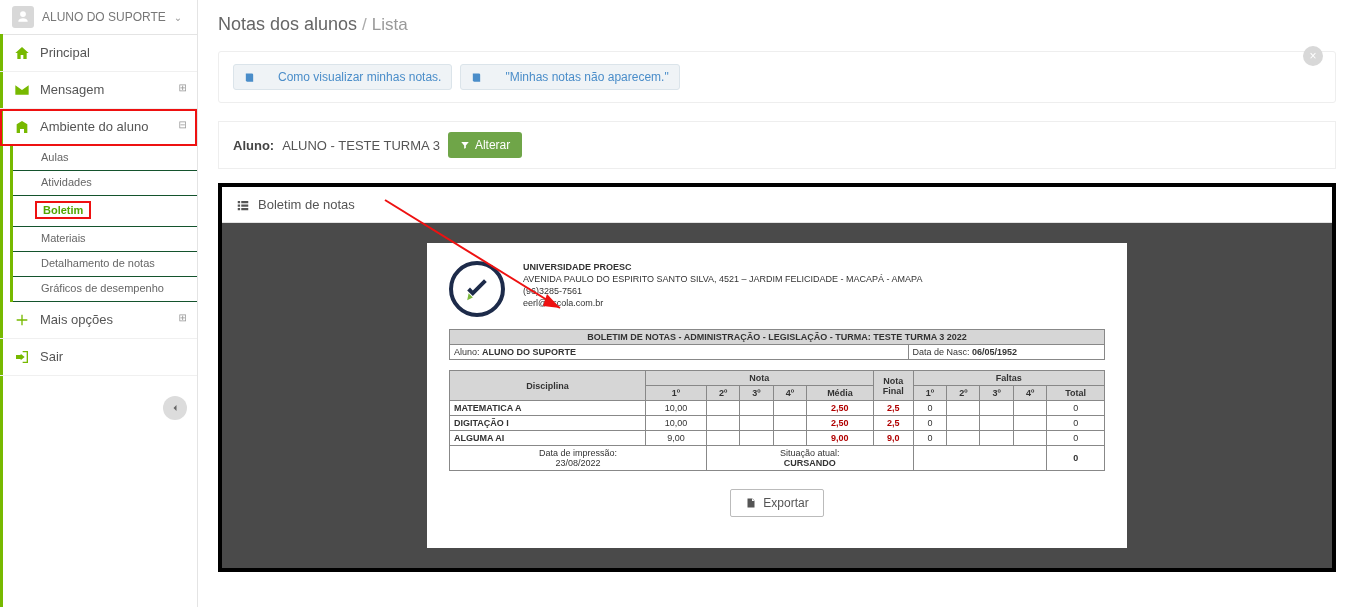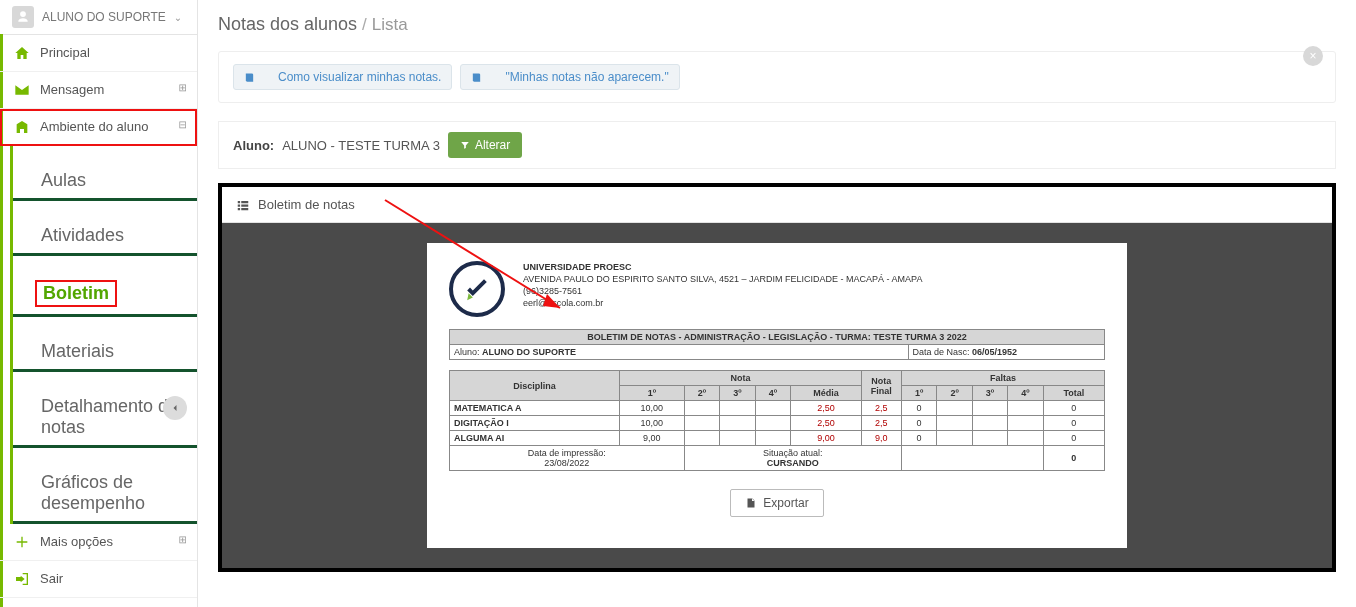--- a/index.html
+++ b/index.html
@@ -10,21 +10,21 @@
   .user-box{display:flex;align-items:center;gap:8px;padding:6px 12px;border-bottom:1px solid #e4e4e4;color:#777;font-size:12px}
   .avatar{width:22px;height:22px;background:#d8d8d8;border-radius:3px;display:flex;align-items:center;justify-content:center}
   .avatar svg{width:14px;height:14px;fill:#fff}
   .chev{font-size:10px;color:#999}
   .nav-item{display:flex;gap:10px;padding:10px 14px;color:#555;border-bottom:1px solid #f0f0f0;font-size:13px;position:relative}
   .nav-item .ico{width:16px;display:flex;justify-content:center}
   .nav-item .badge-r{position:absolute;right:10px;font-size:10px;color:#999}
   .nav-item.green .ico svg{fill:#77b900}
   .nav-item.green{color:#555}
   .nav-sub{border-left:3px solid #77b900;margin-left:10px}
-  .nav-sub .sub{padding:24px 10px 7px 28px;color:#666;font-size:18px;border-bottom:3px solid #14532d}
+  .nav-sub .sub{padding:5px 10px 7px 28px;color:#666;font-size:11px;border-bottom:1px solid #14532d}
   .nav-sub .sub.active{color:#52a600;font-weight:bold}
   .hl-red{outline:2px solid #e11;outline-offset:-2px}
   .hl-red-small{display:inline-block;border:2px solid #e11;padding:1px 6px;margin-left:-6px}
   .nav-item.logout .ico svg{fill:#77b900}
   .back-circle{width:24px;height:24px;border-radius:50%;background:#dcdcdc;display:flex;align-items:center;justify-content:center;color:#666;position:absolute;right:10px;top:396px;font-size:13px}
   .green-edge{position:absolute;left:0;top:34px;bottom:0;width:3px;background:#77b900}
   
   .main{flex:1;background:#fff;display:flex;flex-direction:column;overflow:hidden}
   .breadcrumb{padding:14px 20px 10px;font-size:18px;color:#666}
   .breadcrumb .sep{color:#aaa;font-size:17px}
@@ -43,21 +43,21 @@
   .report{background:#fff;width:700px;padding:18px 22px 28px;font-size:10px;color:#333;position:relative}
   .rpt-head{display:flex;gap:18px;align-items:flex-start;margin-bottom:12px}
   .logo-c{width:56px;height:56px;border:4px solid #1d2b4a;border-radius:50%;display:flex;align-items:center;justify-content:center}
   .logo-c svg{width:28px;height:28px}
   .rpt-head-text{font-size:9px;color:#333;line-height:1.35}
   .rpt-head-text .t1{font-weight:bold}
   .tbl{width:100%;border-collapse:collapse;font-size:9px}
   .tbl th,.tbl td{border:1px solid #888;padding:2px 4px}
   .tbl th{background:#d6d6d6;font-weight:bold;text-align:center}
   .tbl .title-row td{background:#d6d6d6;text-align:center;font-weight:bold;font-size:9px}
-  .red{color:#b00000;font-weight:normal;text-align:center}
+  .red{color:#b00000;font-weight:bold;text-align:center}
   .ctr{text-align:center}
   .export-btn{margin:18px auto 3px;display:flex;align-items:center;gap:6px;border:1px solid #bbb;background:#fff;padding:6px 14px;font-size:12px;color:#555;border-radius:2px}
   .footer-line{text-align:right;font-size:9px;color:#555;margin-top:14px}
   
   .arrow-svg{position:absolute;left:375px;top:190px;pointer-events:none}
 </style>
 </head>
 <body>
 
 <div class="layout">
@@ -201,21 +201,21 @@
             <tr>
               <td style="width:70%"><span>Aluno:</span> <b>ALUNO DO SUPORTE</b></td>
               <td><span>Data de Nasc:</span> <b>06/05/1952</b></td>
             </tr>
           </tbody>
             </table>
 
           <table class="tbl" style="margin-top:10px">
             <tbody>
                 <tr>
-              <th rowspan="2" style="width:170px">Disciplina</th>
+              <th rowspan="2" style="width:196px">Disciplina</th>
               <th colspan="5">Nota</th>
               <th rowspan="2" style="width:40px">Nota Final</th>
               <th colspan="5">Faltas</th>
             </tr>
             <tr>
               <th>1º</th>
               <th>2º</th>
               <th>3º</th>
               <th>4º</th>
               <th>Média</th>

